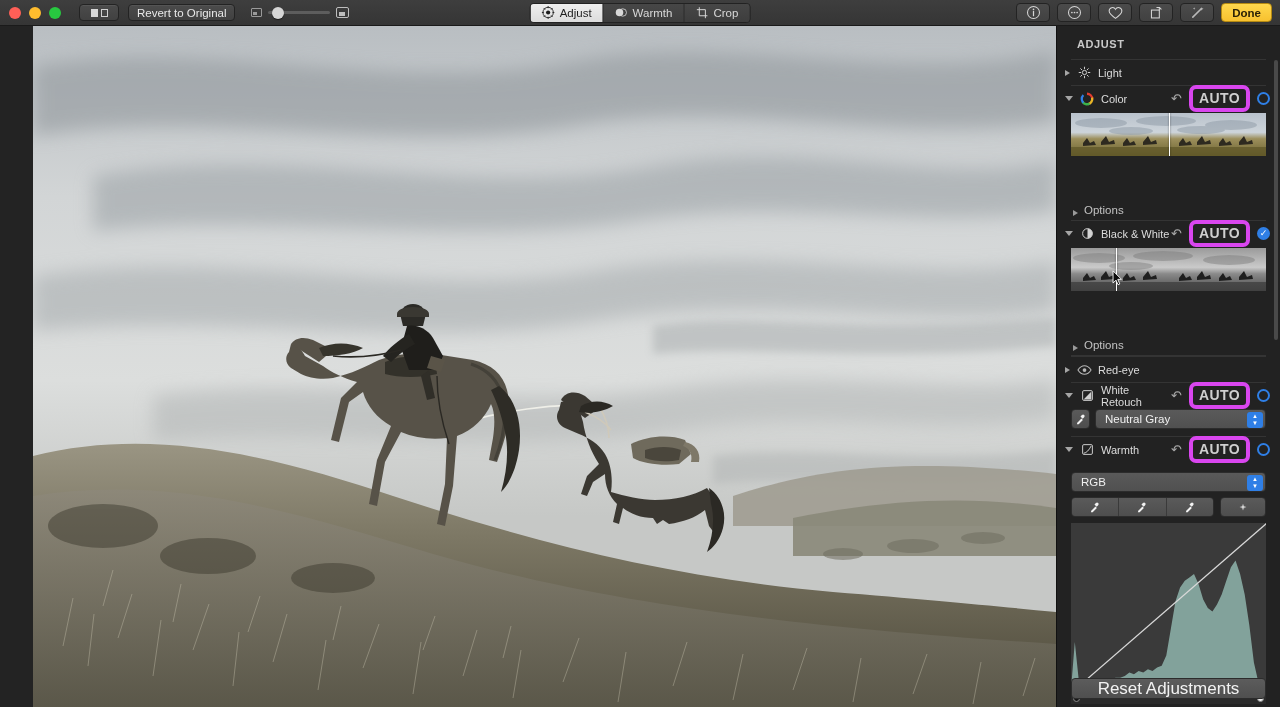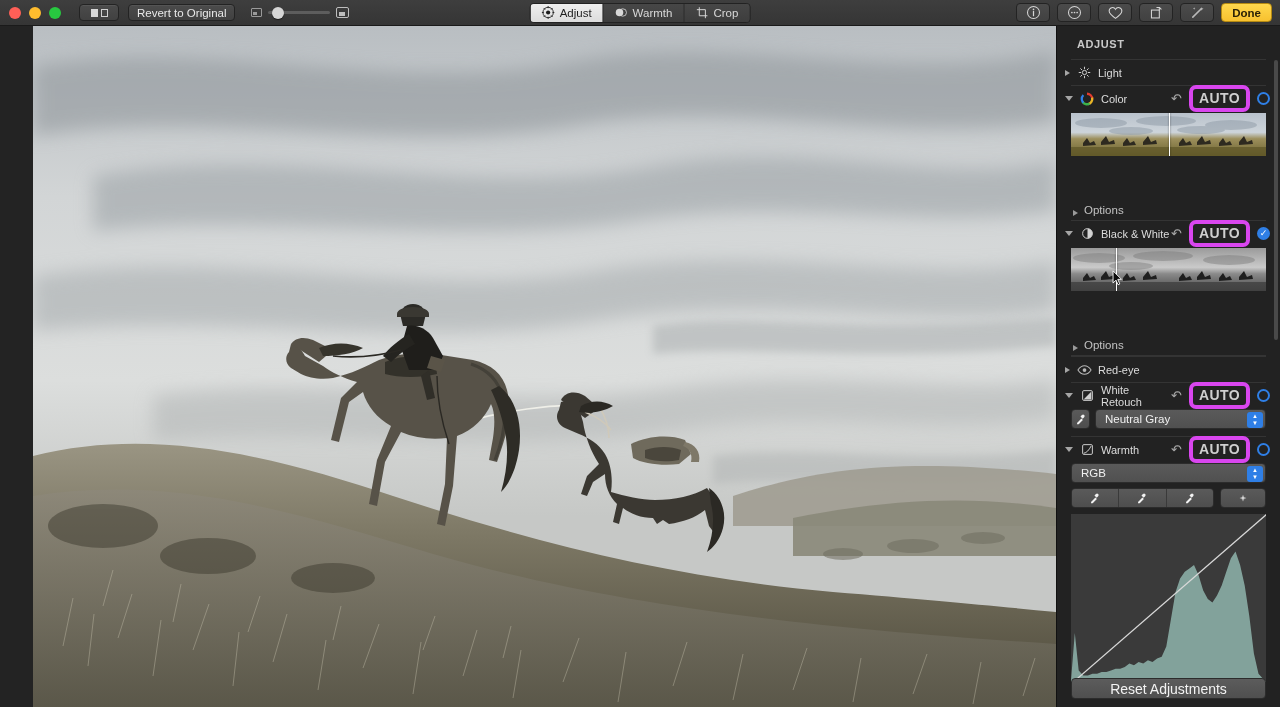--- a/index.html
+++ b/index.html
@@ -153,21 +153,21 @@
   .strip { margin: 2px 14px 0; height: 43px; position: relative; overflow: hidden; }
   .strip-handle {
     position: absolute; top: -1px; width: 1.5px; height: 45px;
     background: #ffffff; box-shadow: 0 0 2px rgba(0,0,0,.6);
   }
   .opt-row { display: flex; align-items: flex-end; padding: 4px 0 4px 16px; margin-top: 44px; }
   .opt-row .tri { border-left-color: #9a9a9a; }
   .opt-label { color: #c2c2c2; font-size: 11.5px; }
 
   .popup {
-    margin: 1px 14px 0; height: 20px; border-radius: 4px;
+    margin: 10px 14px 0; height: 20px; border-radius: 4px;
     background: linear-gradient(#5a5a5a, #505050);
     border: 1px solid #2c2c2c;
     display: flex; align-items: center; position: relative;
     color: #f0f0f0; font-size: 11.5px; padding-left: 9px;
   }
   .popup-arrows {
     position: absolute; right: 2px; top: 1.5px; width: 16px; height: 16px;
     background: #2f7fe6; border-radius: 3px;
     display: flex; flex-direction: column; align-items: center; justify-content: center;
     gap: 1px; color: #fff; font-size: 6px; line-height: 6px;
@@ -218,21 +218,21 @@
     position: absolute; top: 2px; width: 7px; height: 7px; border-radius: 50%;
     border: 1px solid #8a8a8a;
   }
   .knob-black { background: #151515; left: 2px; }
   .knob-white { background: #f0f0f0; right: 2px; }
 
   .reset-btn {
     position: absolute; left: 14px; right: 14px; bottom: 8px;
     height: 21px; border-radius: 4px;
     background: linear-gradient(#5c5c5c, #4f4f4f); border: 1px solid #2c2c2c;
-    color: #f2f2f2; font-size: 14px;
+    color: #f2f2f2; font-size: 17px;
     display: flex; align-items: center; justify-content: center;
   }
 
   .sb-scroll {
     position: absolute; right: 2px; top: 34px; width: 4px; height: 280px;
     background: #4a4a4a; border-radius: 2px;
   }
   .cursor-arrow { position: absolute; width: 11px; height: 16px; }
 </style>
 </head>

